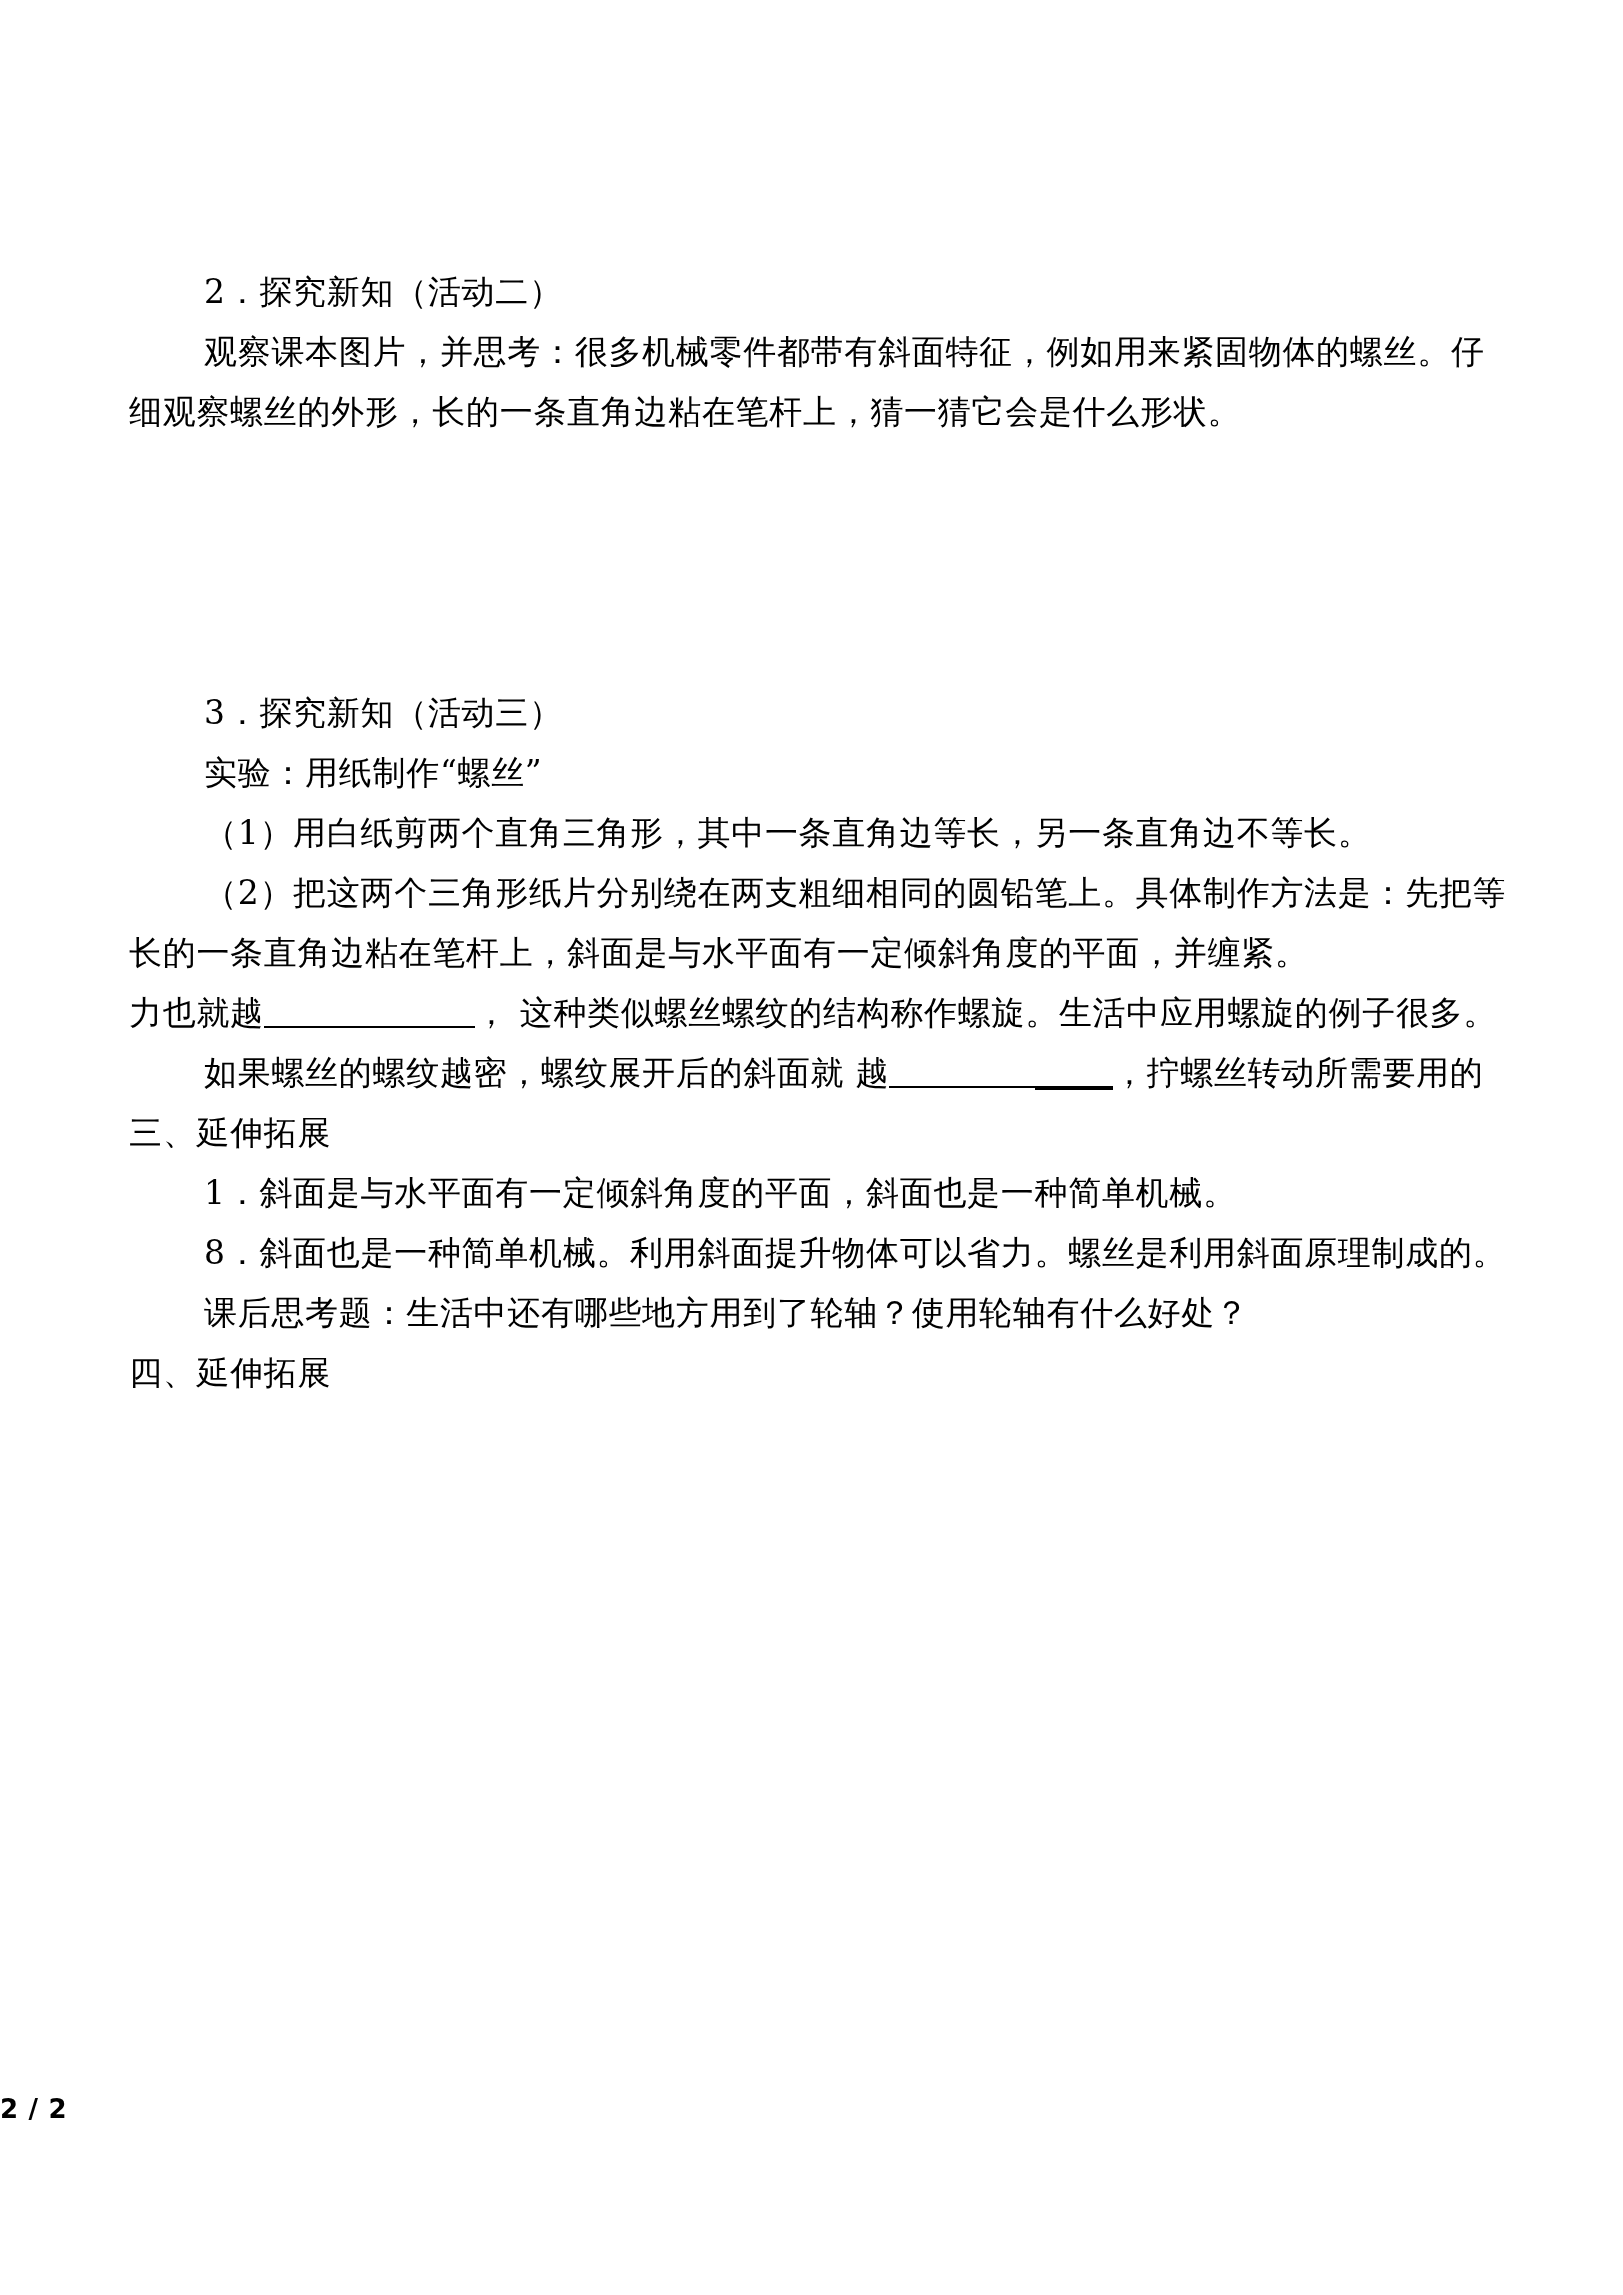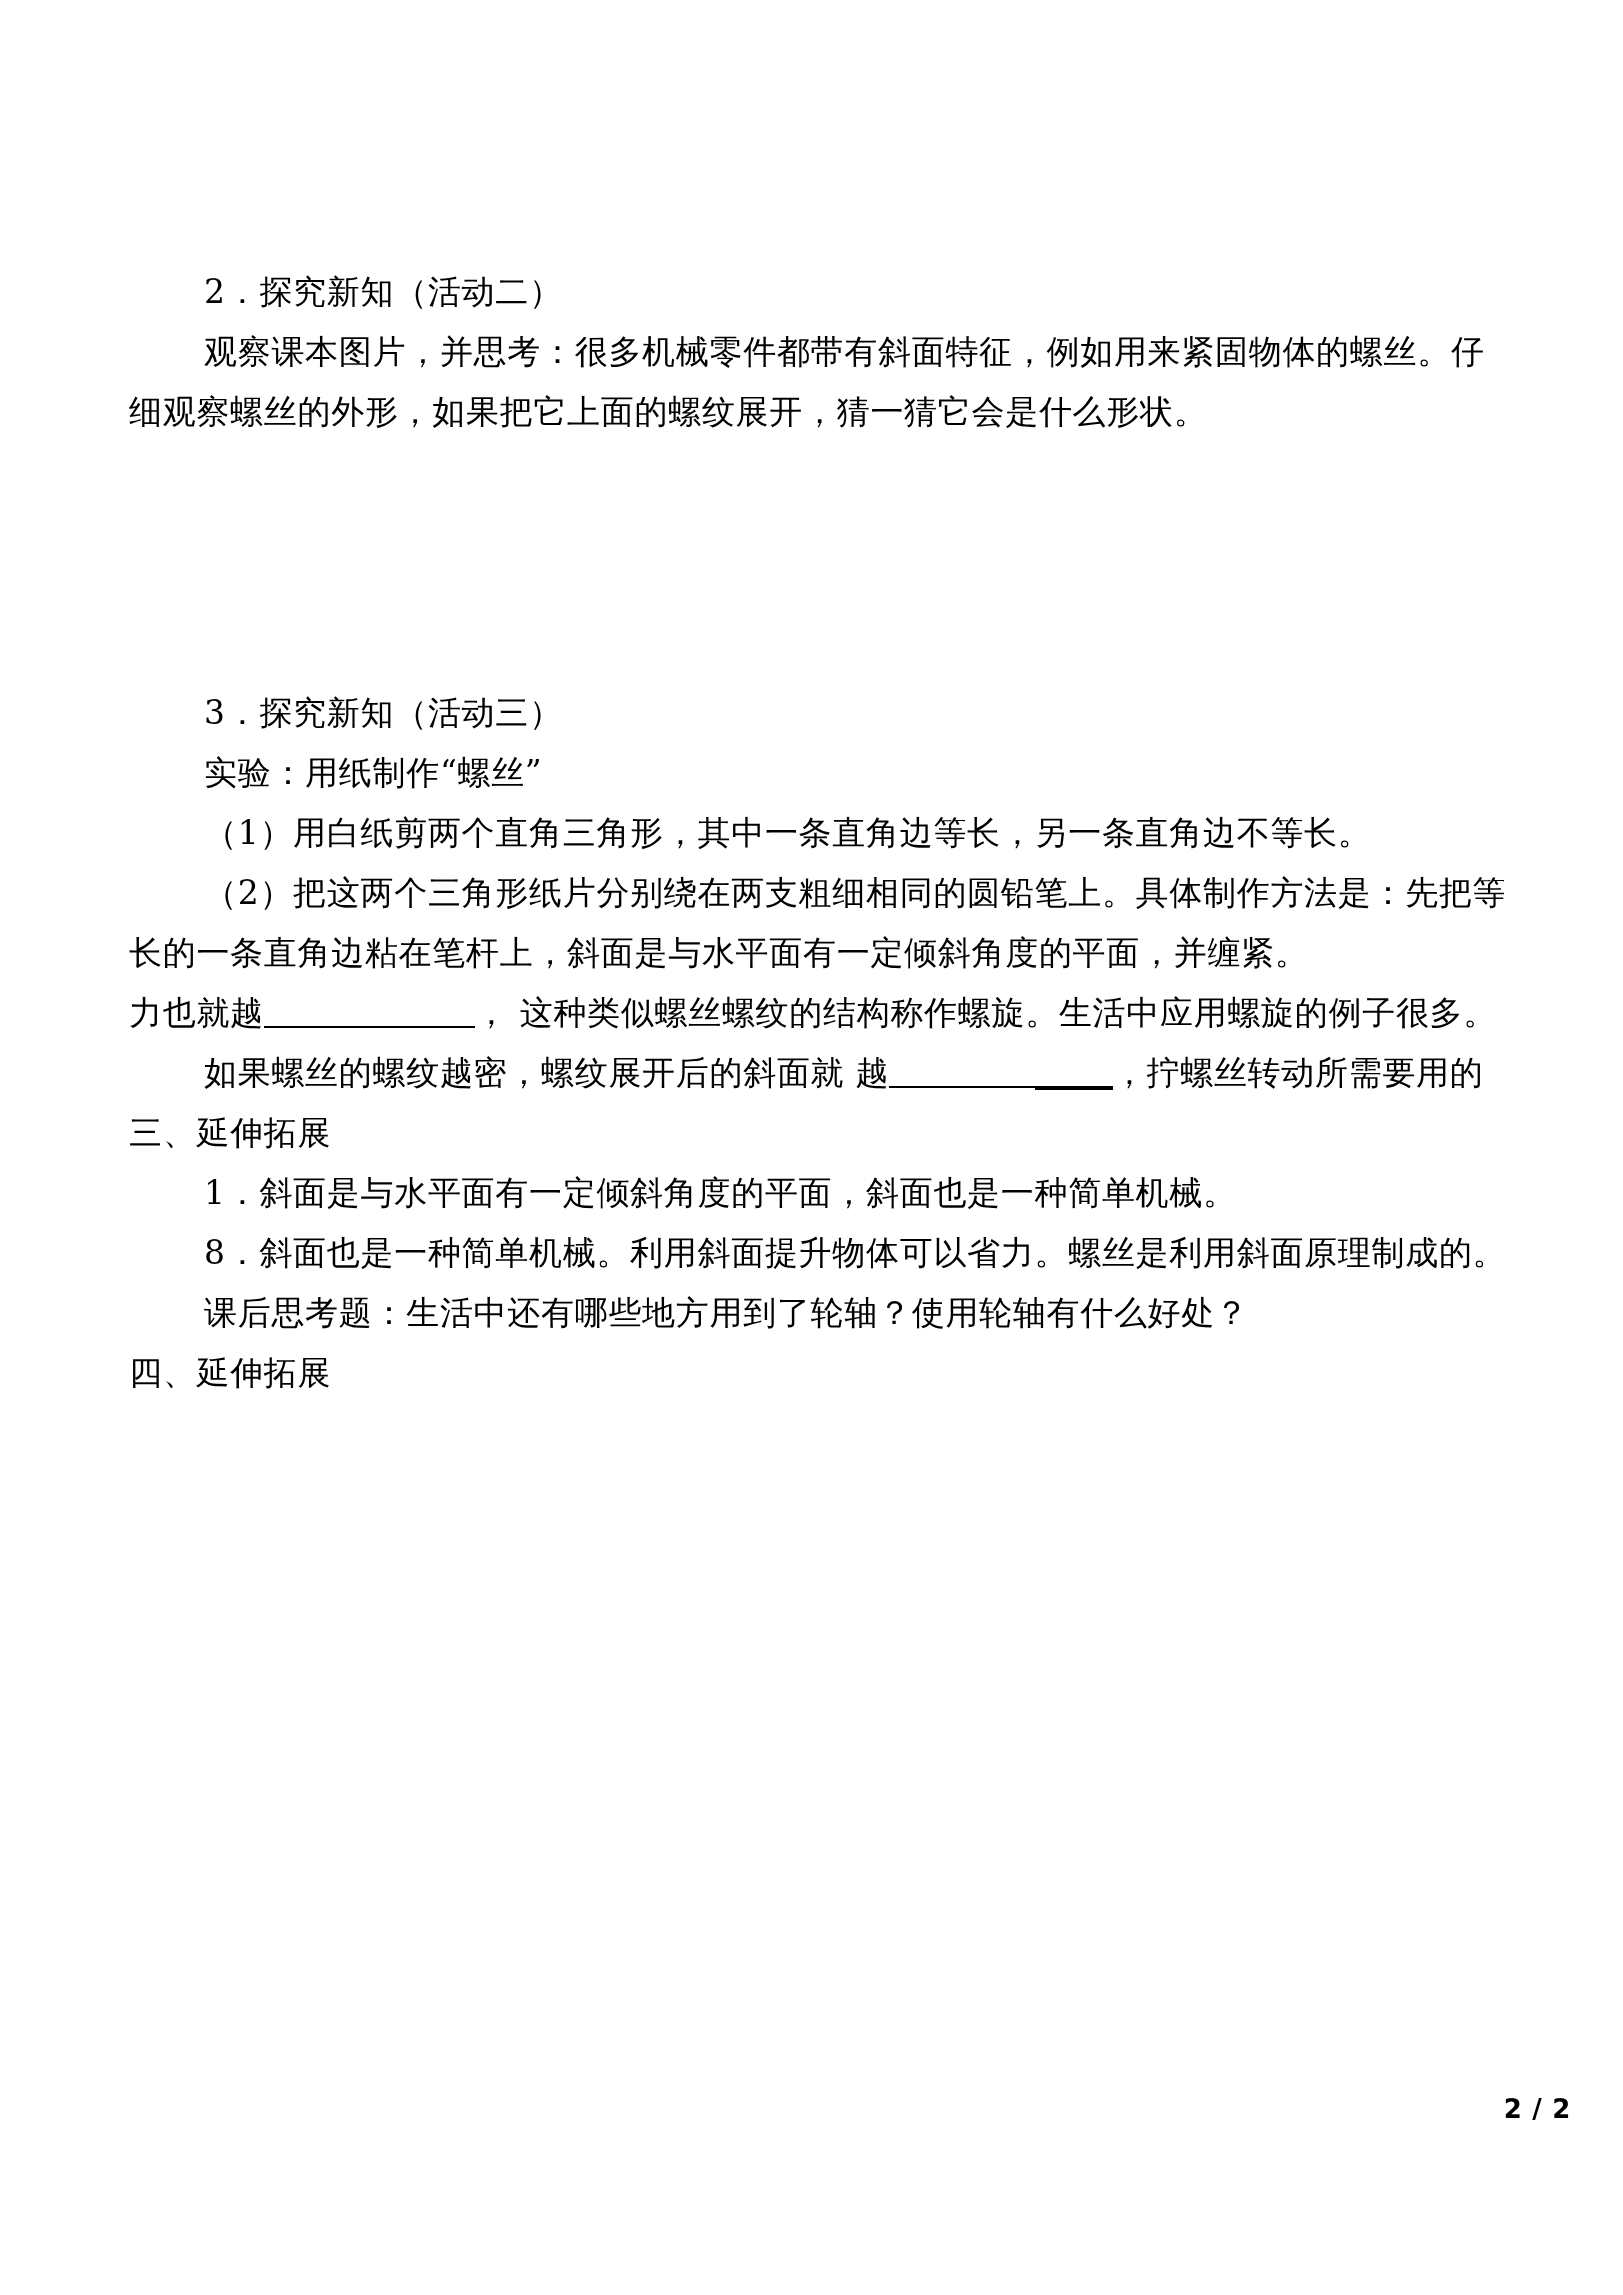--- a/index.html
+++ b/index.html
@@ -44,38 +44,38 @@
     border-bottom-width: 4.1px;
     vertical-align: -6.1px;
     margin-left: -1.4px;
   }
   .blank-2 { width: 211px; }
   .footer {
     position: absolute;
     top: 2094px;
     left: 0;
     width: 100%;
-    text-align: right;
+    text-align: left;
     font-family: "DejaVu Sans", "Liberation Sans", sans-serif;
     font-weight: 700;
     font-size: 26px;
     letter-spacing: 0.7px;
   }
 </style>
 </head>
 <body>
 
 <div class="page">
   <div class="content">
 
     <p class="line ind">2．探究新知（活动二）</p>
 
     <p class="line ind">观察课本图片，并思考：很多机械零件都带有斜面特征，例如用来紧固物体的螺丝。仔</p>
 
-    <p class="line">细观察螺丝的外形，如果把它上面的螺纹展开，猜一猜它会是什么形状。</p>
+    <p class="line">细观察螺丝的外形，长的一条直角边粘在笔杆上，猜一猜它会是什么形状。</p>
 
     <div class="spacer"></div>
 
     <p class="line ind">3．探究新知（活动三）</p>
 
     <p class="line ind">实验：用纸制作“螺丝”</p>
 
     <p class="line ind">（1）用白纸剪两个直角三角形，其中一条直角边等长，另一条直角边不等长。</p>
 
     <p class="line ind">（2）把这两个三角形纸片分别绕在两支粗细相同的圆铅笔上。具体制作方法是：先把等</p>

